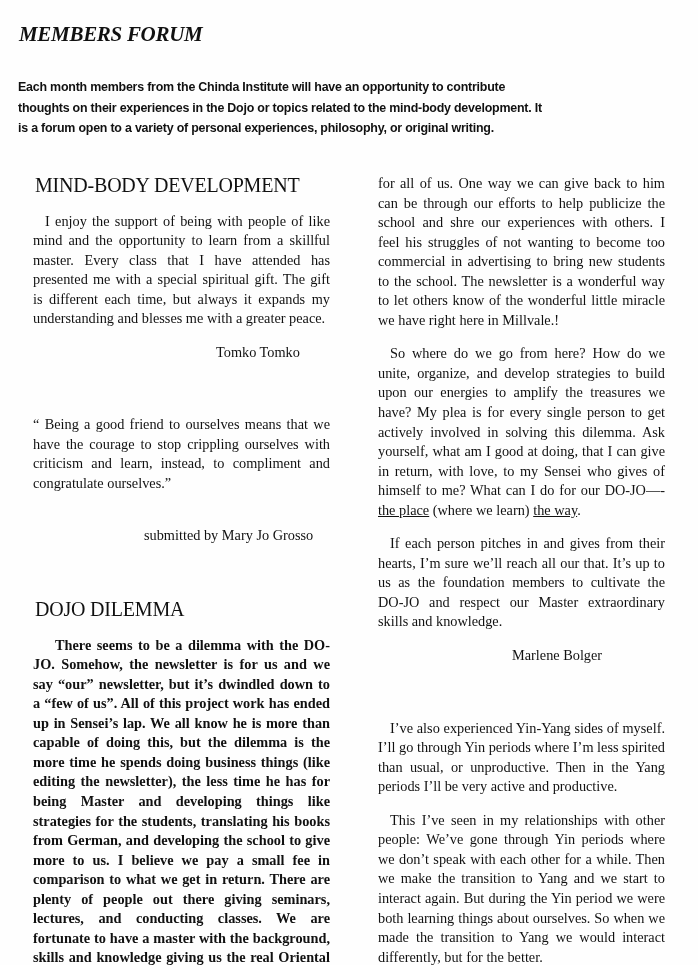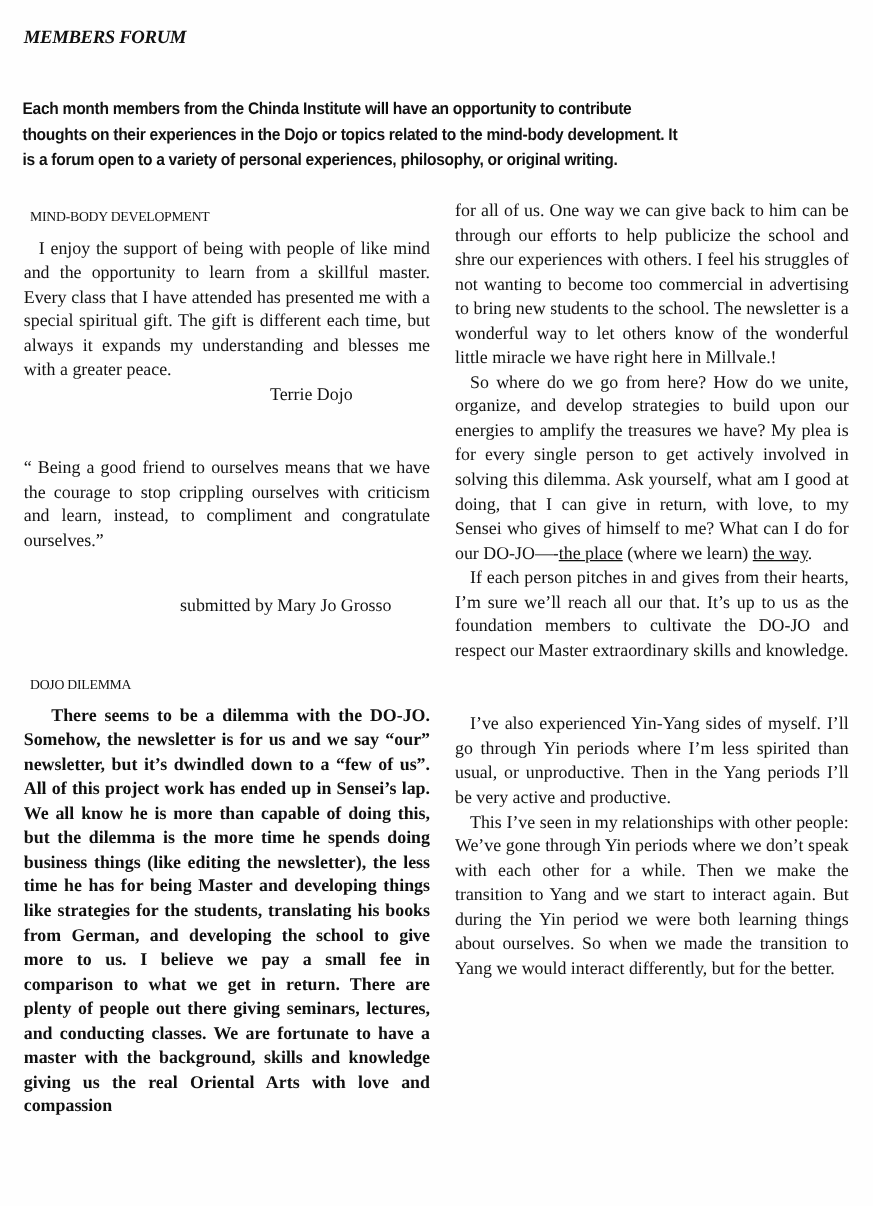--- a/index.html
+++ b/index.html
@@ -12,21 +12,21 @@
     height: 965px;
     position: relative;
     overflow: hidden;
     color: #111;
     font-family: "Liberation Serif", "DejaVu Serif", serif;
   }
   .title {
     position: absolute;
     left: 19px;
     top: 22px;
-    font-size: 15px;
+    font-size: 21px;
     font-weight: bold;
     font-style: italic;
     letter-spacing: -0.3px;
     margin: 0;
   }
   .intro {
     position: absolute;
     left: 18px;
     top: 77px;
     width: 660px;
@@ -43,27 +43,27 @@
   .col {
     position: absolute;
     top: 160px;
     font-size: 14.3px;
     line-height: 19.55px;
   }
   .col-left { left: 19px; width: 325px; }
   .col-right { left: 364px; width: 315px; }
   .heading {
     display: block;
-    font-size: 11px;
+    font-size: 20px;
     letter-spacing: -0.2px;
-    margin: 5px;
+    margin: 16px;
     font-weight: normal;
   }
   .para {
-    margin: 0;
+    margin: 14px;
     text-align: justify;
     text-indent: 12px;
   }
   .para.indent-lg { text-indent: 22px; font-weight: bold; }
   .para.no-indent { text-indent: 0; }
   .sig {
     display: block;
     margin: 0;
   }
   .u { text-decoration: underline; }
@@ -77,21 +77,21 @@
 <div class="intro">
   <span class="line">Each month members from the Chinda Institute will have an opportunity to contribute</span>
   <span class="line">thoughts on their experiences in the Dojo or topics related to the mind-body development.  It</span>
   <span class="line">is a forum open to a variety of personal experiences, philosophy, or original writing.</span>
 </div>
 
 <div class="col col-left">
   <section>
     <h2 class="heading">MIND-BODY DEVELOPMENT</h2>
     <p class="para">I enjoy the support of being with people of like mind and the opportunity to learn from a skillful master.  Every class that I have attended has presented me with a special spiritual gift.  The gift is different each time, but always it expands my understanding and blesses me with a greater peace.</p>
-    <span class="sig" style="padding-left:197px;">Terrie Dojo</span>
+    <span class="sig" style="padding-left:197px;">Tomko Tomko</span>
   </section>
 
   <div class="gap-2"></div>
 
   <section>
     <p class="para" style="text-indent:0;">“ Being a good friend to ourselves means that we have the courage to stop crippling ourselves with criticism and learn, instead, to compliment and congratulate ourselves.”</p>
     <span class="sig" style="padding-left:125px;margin-top:32px;">submitted by Mary Jo Grosso</span>
   </section>
 
   <div class="gap-2"></div>
@@ -100,20 +100,21 @@
     <h2 class="heading">DOJO DILEMMA</h2>
     <p class="para indent-lg">There seems to be a dilemma with the DO-JO.  Somehow, the newsletter is for us and we say “our” newsletter, but it’s dwindled down to a “few of us”.  All of this project work has ended up in Sensei’s lap.  We all know he is more than capable of doing this, but the dilemma is the more time he spends doing business things (like editing the newsletter), the less time he has for being Master and developing things like strategies for the students, translating his books from German, and developing the school to give more to us.  I believe we pay a small fee in comparison to what we get in return.  There are plenty of people out there giving seminars, lectures, and conducting classes.  We are fortunate to have  a master with the background, skills and knowledge giving us the real Oriental Arts with love and compassion</p>
   </section>
 </div>
 
 <div class="col col-right">
   <section>
     <p class="para no-indent">for all of us.  One way we can give back to him can be through our efforts to help publicize the school and shre our experiences with others.  I feel his struggles of not wanting to become too commercial  in advertising to bring new students to the school.  The newsletter is a wonderful way to let others know of the wonderful little miracle we have right here in Millvale.!</p>
     <p class="para"><span>So where do we go from here?  How do we unite, organize, and develop strategies to build upon our energies to amplify the treasures we have?  My plea is for every single person to get actively involved in solving this dilemma.  Ask yourself, what am I good at doing, that I can give in return, with love, to my Sensei who gives of himself to me?  What can I do for our DO-JO—-</span><span class="u">the place</span><span> (where we learn) </span><span class="u">the way</span><span>.</span></p>
     <p class="para">If each person pitches in and gives from their hearts, I’m sure we’ll reach all our that.  It’s up to us as the foundation members to cultivate the DO-JO and respect our Master extraordinary skills and knowledge.</p>
+    <span class="sig" style="padding-left:148px;">Marlene Bolger</span>
   </section>
 
   <div class="gap-2"></div>
 
   <section>
     <p class="para">I’ve also experienced Yin-Yang sides of myself.  I’ll go through Yin periods where I’m less spirited than usual, or unproductive.  Then in the Yang periods I’ll be very active and productive.</p>
     <p class="para">This I’ve seen in my relationships with other people:  We’ve gone through Yin periods where we don’t speak with each other for a while. Then we make the transition to Yang and we start to interact again.  But during the Yin period we were both learning things about ourselves.  So when we made the transition to Yang  we would interact differently, but for the better.</p>
   </section>
 </div>
 

